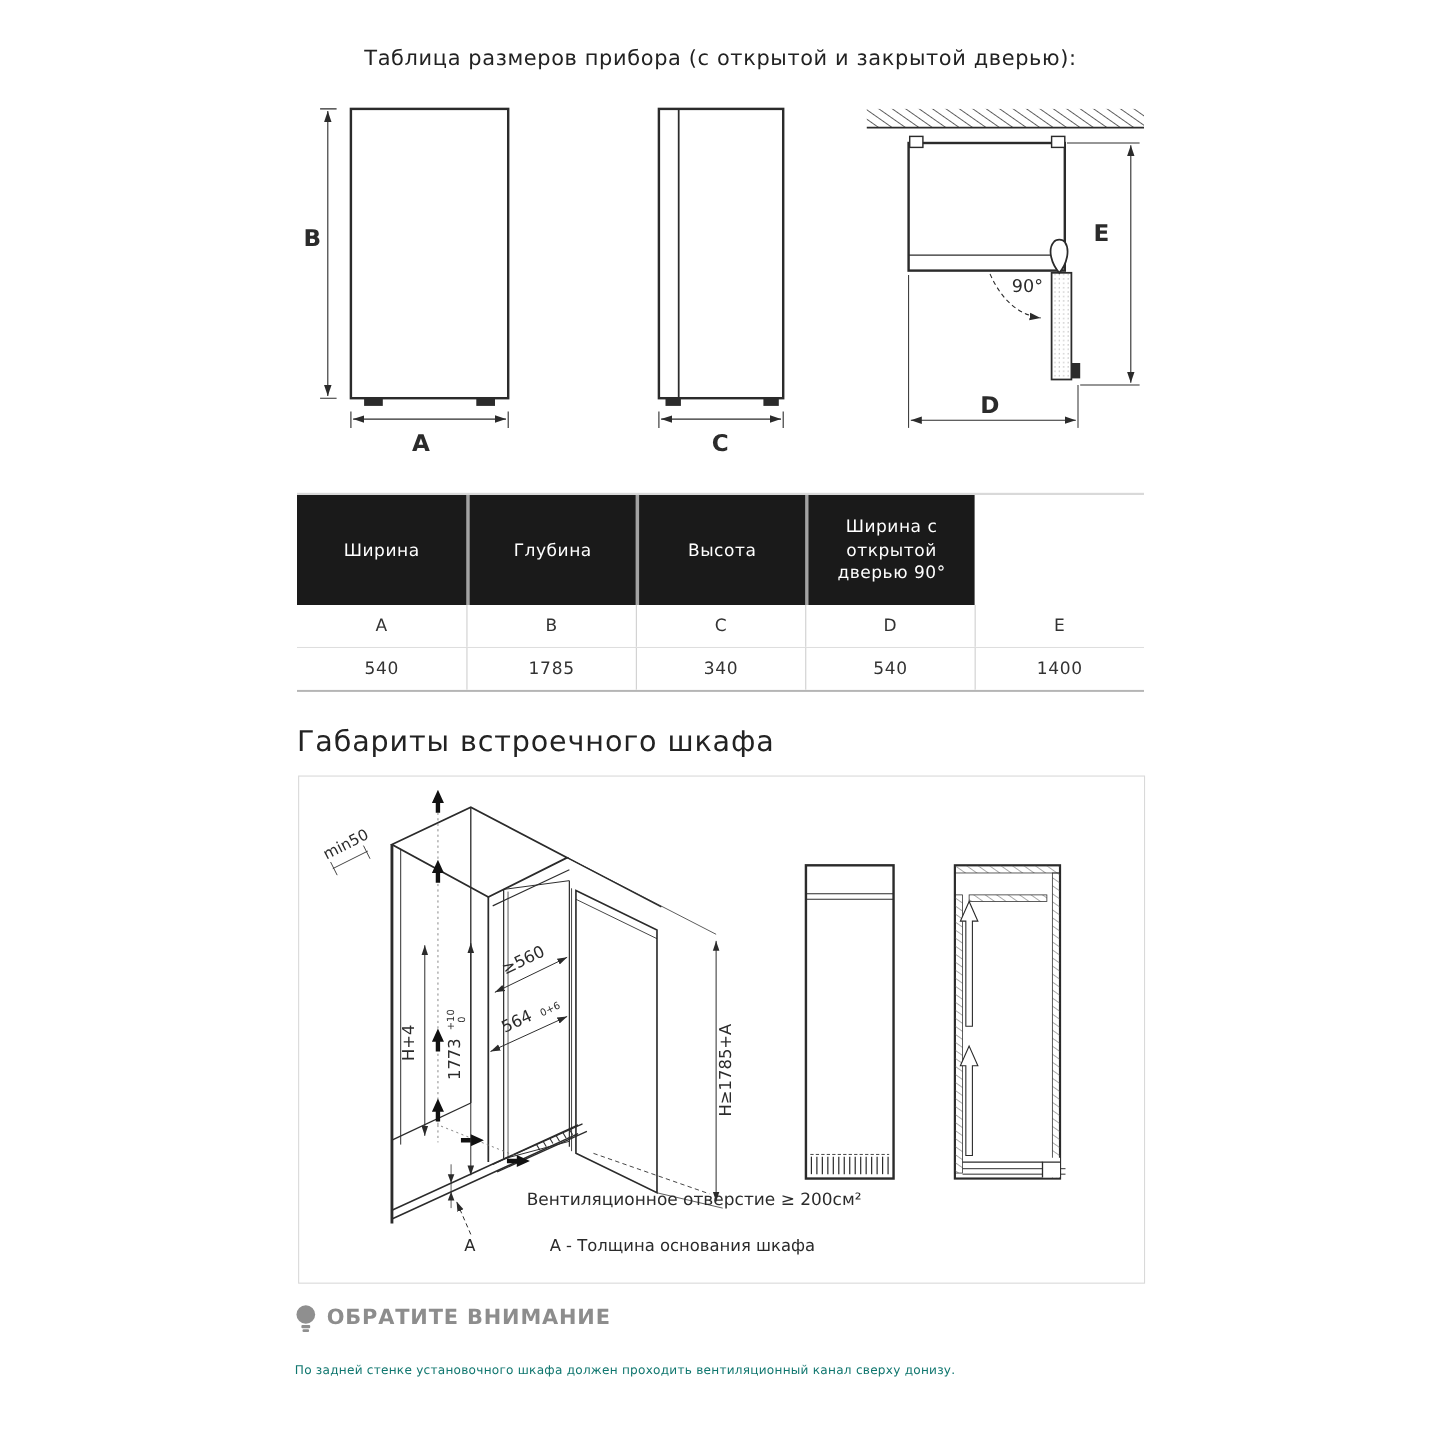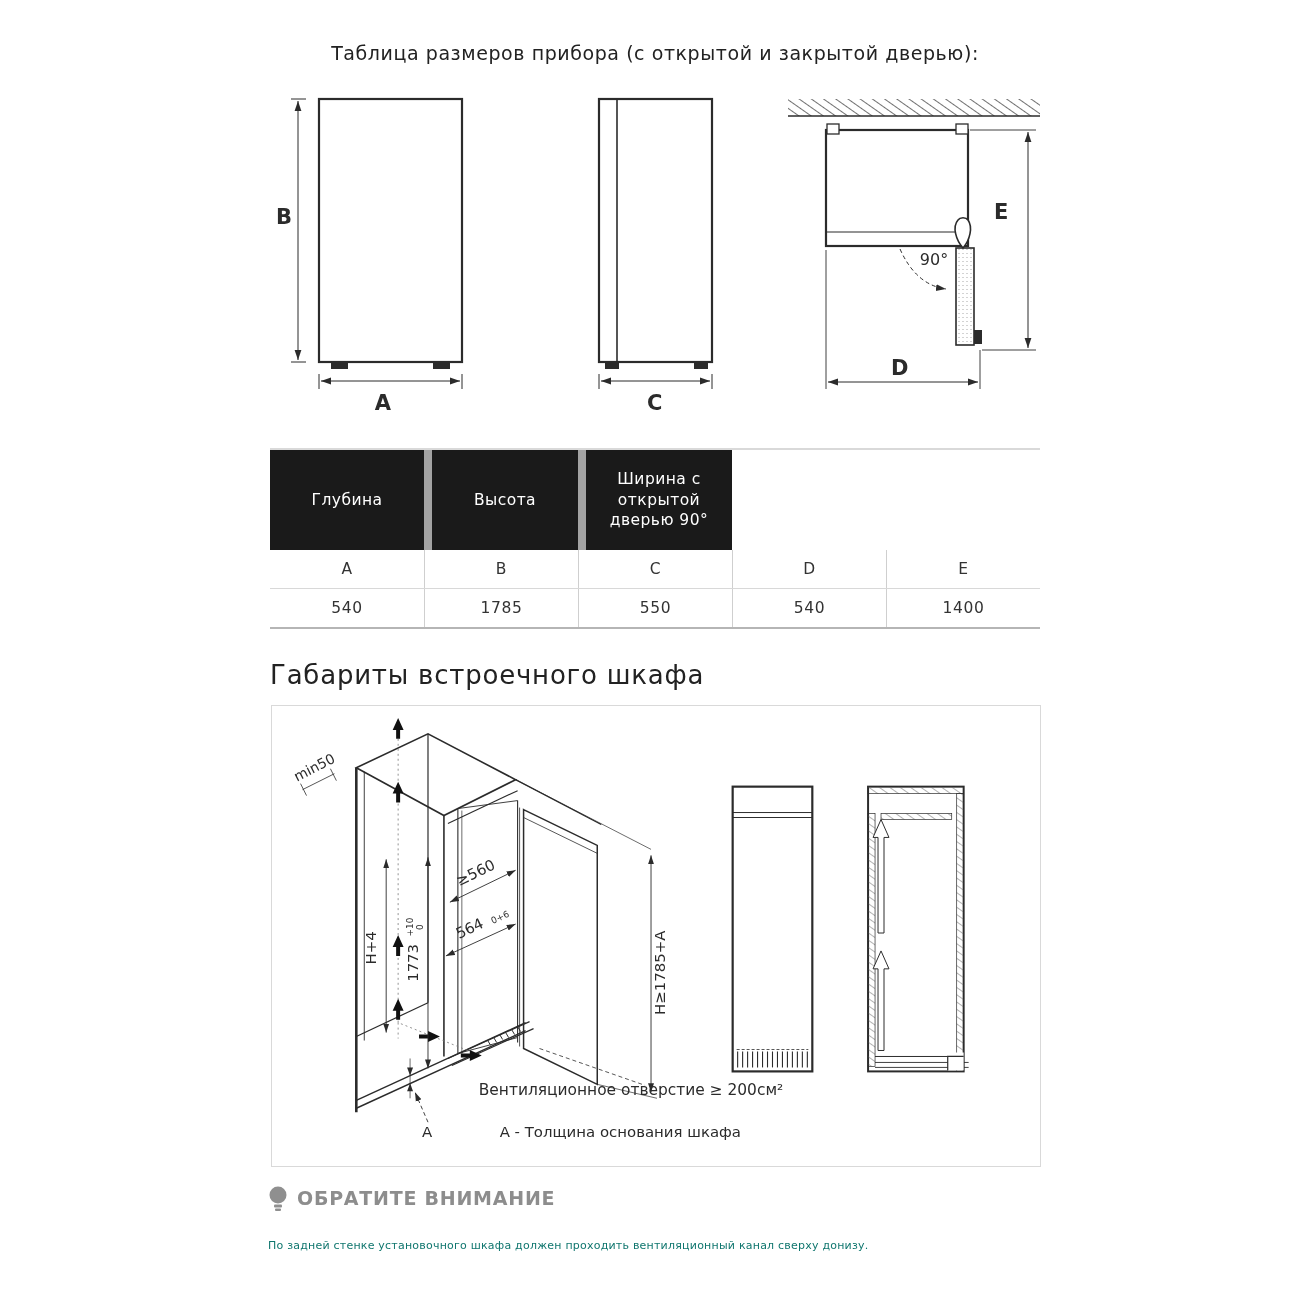--- a/index.html
+++ b/index.html
@@ -8,21 +8,21 @@
   .main-title{position:absolute;left:270px;top:42px;width:770px;text-align:center;
               font-size:19px;letter-spacing:.03em;color:#222;}
   .section-title{position:absolute;left:270px;top:660px;font-size:26px;letter-spacing:.03em;color:#222;}
   .diagram-svg{position:absolute;left:270px;top:88px;}
   
   .dim-table{position:absolute;left:270px;top:448px;width:770px;border-top:2px solid #d9d9d9;
              border-bottom:2px solid #b5b5b5;}
   .tr{display:grid;grid-template-columns:repeat(5,1fr);}
   .th{background:#1a1a1a;color:#fff;height:100px;display:flex;align-items:center;justify-content:center;
       text-align:center;font-size:15.5px;line-height:1.35;letter-spacing:.03em;}
-  .th+.th{border-left:8px solid #a3a3a3;}
+  .th+.th{border-left:3px solid #a3a3a3;}
   .th .wrap{width:108px;}
   .td{height:38px;display:flex;align-items:center;justify-content:center;font-size:15.5px;color:#333;
       letter-spacing:.04em;background:#fff;}
   .td+.td{border-left:1px solid #cfcfcf;}
   .row-letters{border-bottom:1px solid #d8d8d8;}
   
   .cab-box{position:absolute;left:271px;top:705px;width:768px;height:460px;border:1px solid #d9d9d9;background:#fff;}
   
   .note-icon{position:absolute;left:268px;top:1186px;}
   .note-title{position:absolute;left:297px;top:1187px;font-size:19px;font-weight:bold;color:#8d8d8d;letter-spacing:.04em;}
@@ -101,40 +101,43 @@
       <line x1="556" y1="162" x2="556" y2="301" stroke-width="0.9"></line>
       <line x1="710" y1="262" x2="710" y2="301" stroke-width="0.9"></line>
       <line x1="558" y1="294" x2="708" y2="294" stroke-width="1" marker-start="url(#as1)" marker-end="url(#ae1)"></line>
       <text class="dimlbl" x="630" y="287" text-anchor="middle" stroke="none">D</text>
     </g>
   </svg>
 
   <div class="dim-table">
     <div class="tr">
       <div class="th">
+          <div class="wrap">Ширина</div>
+        </div>
+      <div class="th">
           <div class="wrap">Глубина</div>
         </div>
       <div class="th">
           <div class="wrap">Высота</div>
         </div>
       <div class="th">
           <div class="wrap">Ширина с открытой дверью 90°</div>
         </div>
     </div>
     <div class="tr row-letters">
       <div class="td">A</div>
       <div class="td">B</div>
       <div class="td">C</div>
       <div class="td">D</div>
       <div class="td">E</div>
     </div>
     <div class="tr">
       <div class="td">540</div>
       <div class="td">1785</div>
-      <div class="td">550</div>
+      <div class="td">340</div>
       <div class="td">540</div>
       <div class="td">1400</div>
     </div>
   </div>
 
   <div class="section-title">Габариты встроечного шкафа</div>
 
   <div class="cab-box">
   <svg width="768" height="458" viewBox="0 0 770 460">
     <defs>

